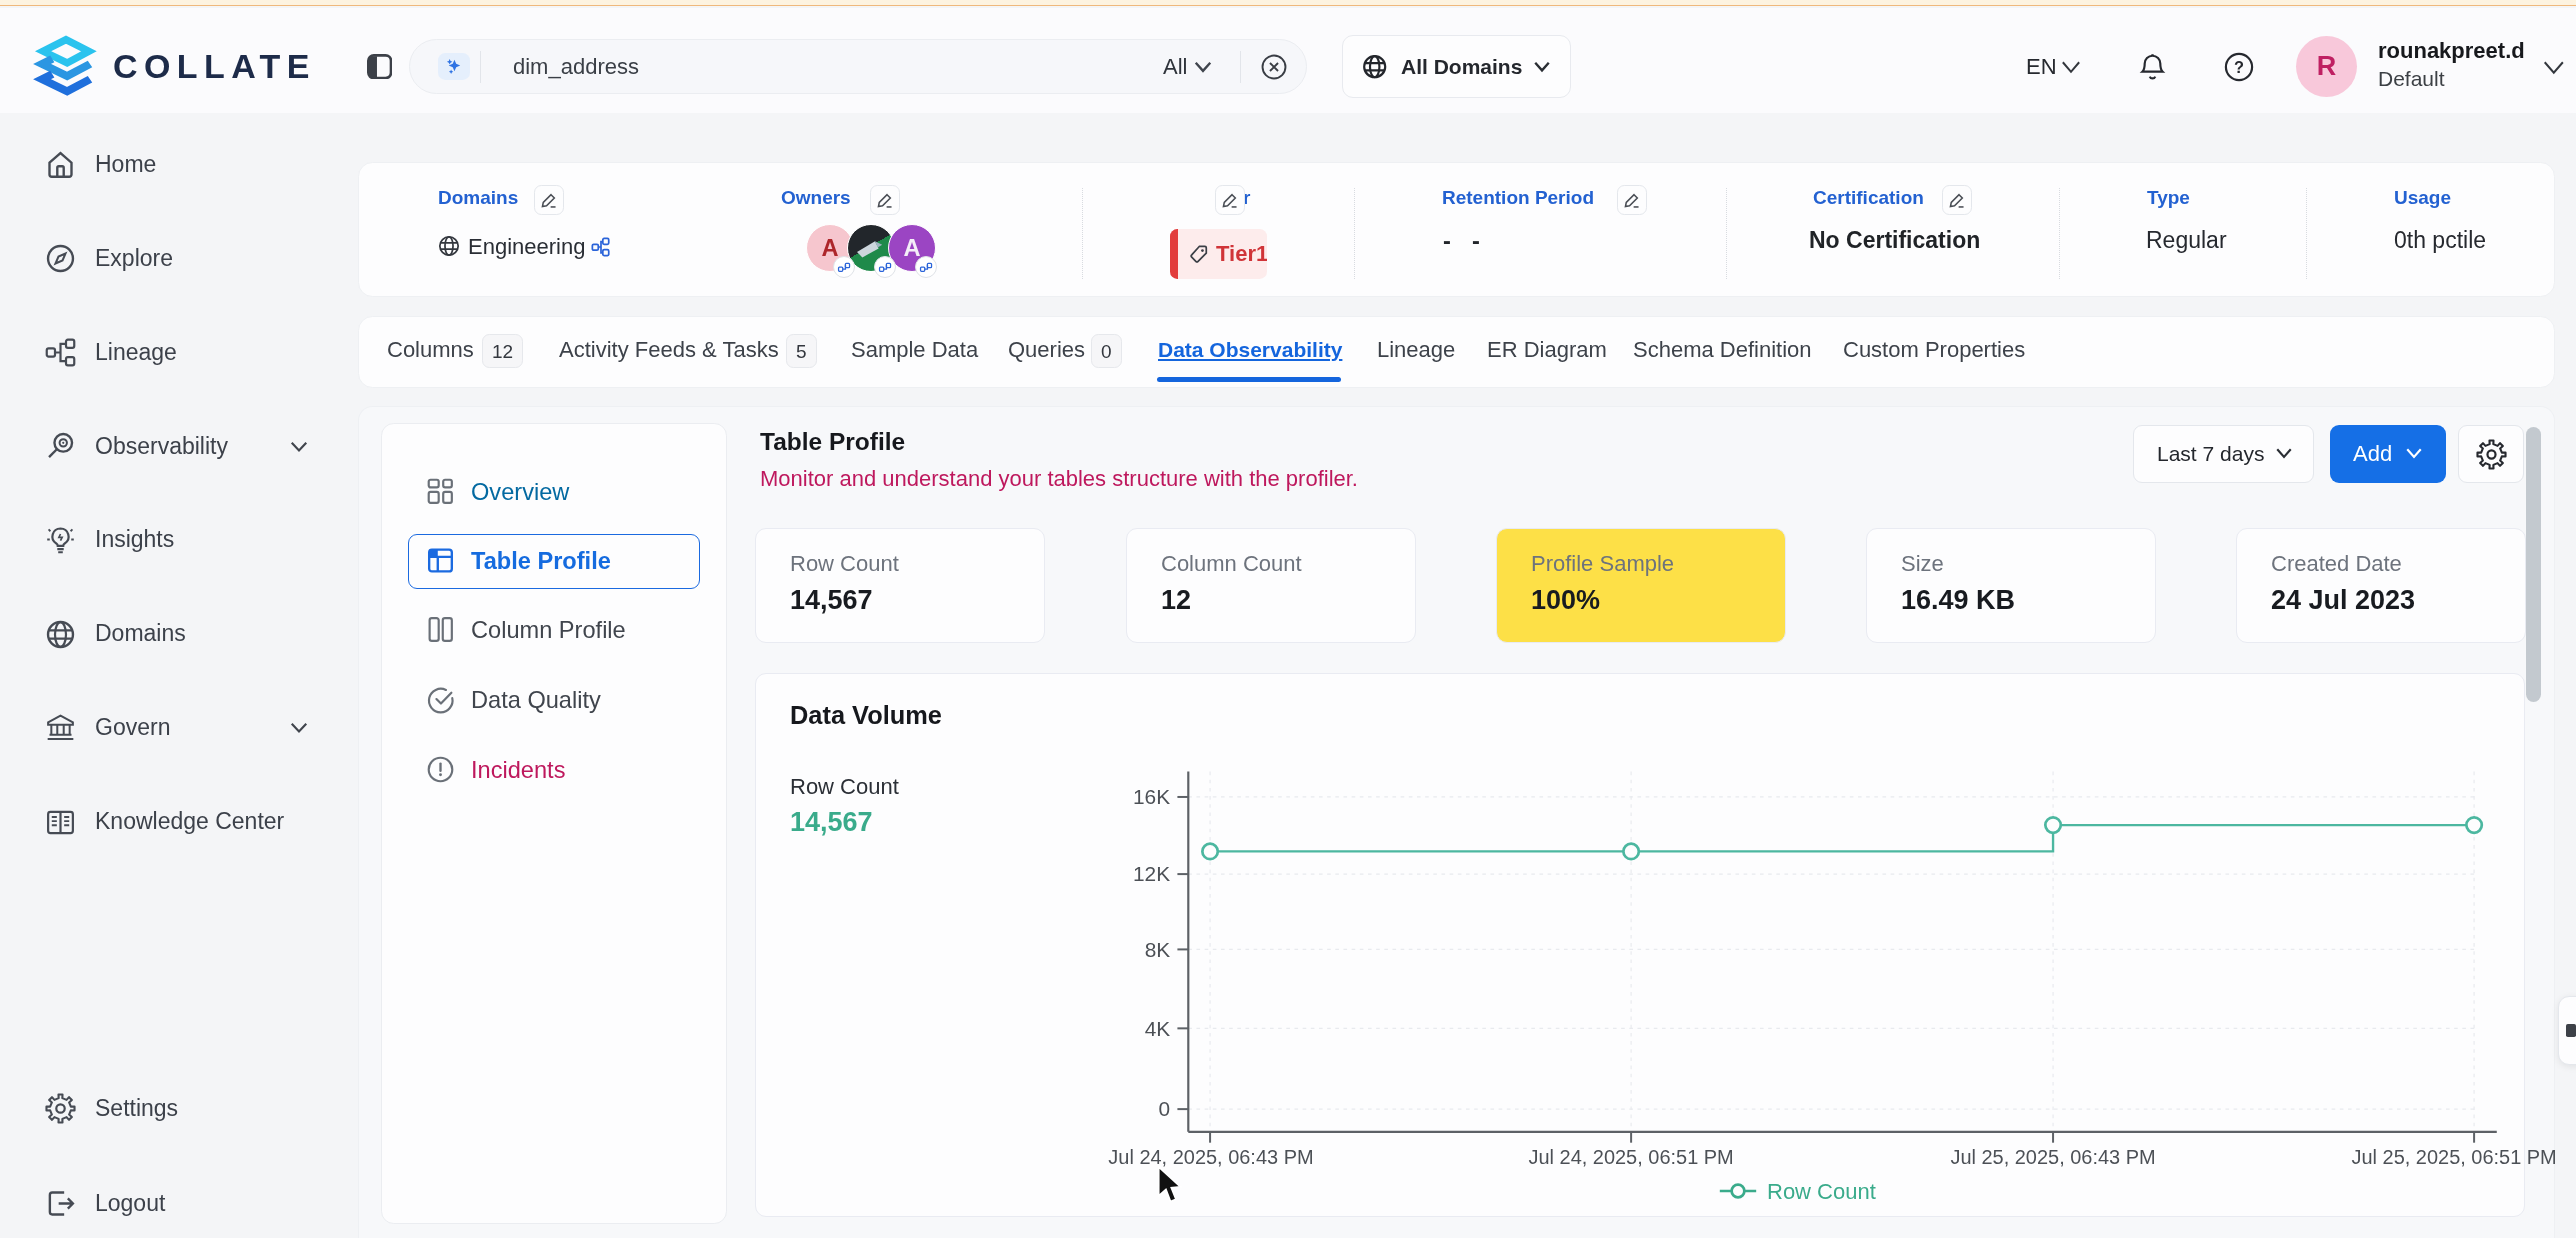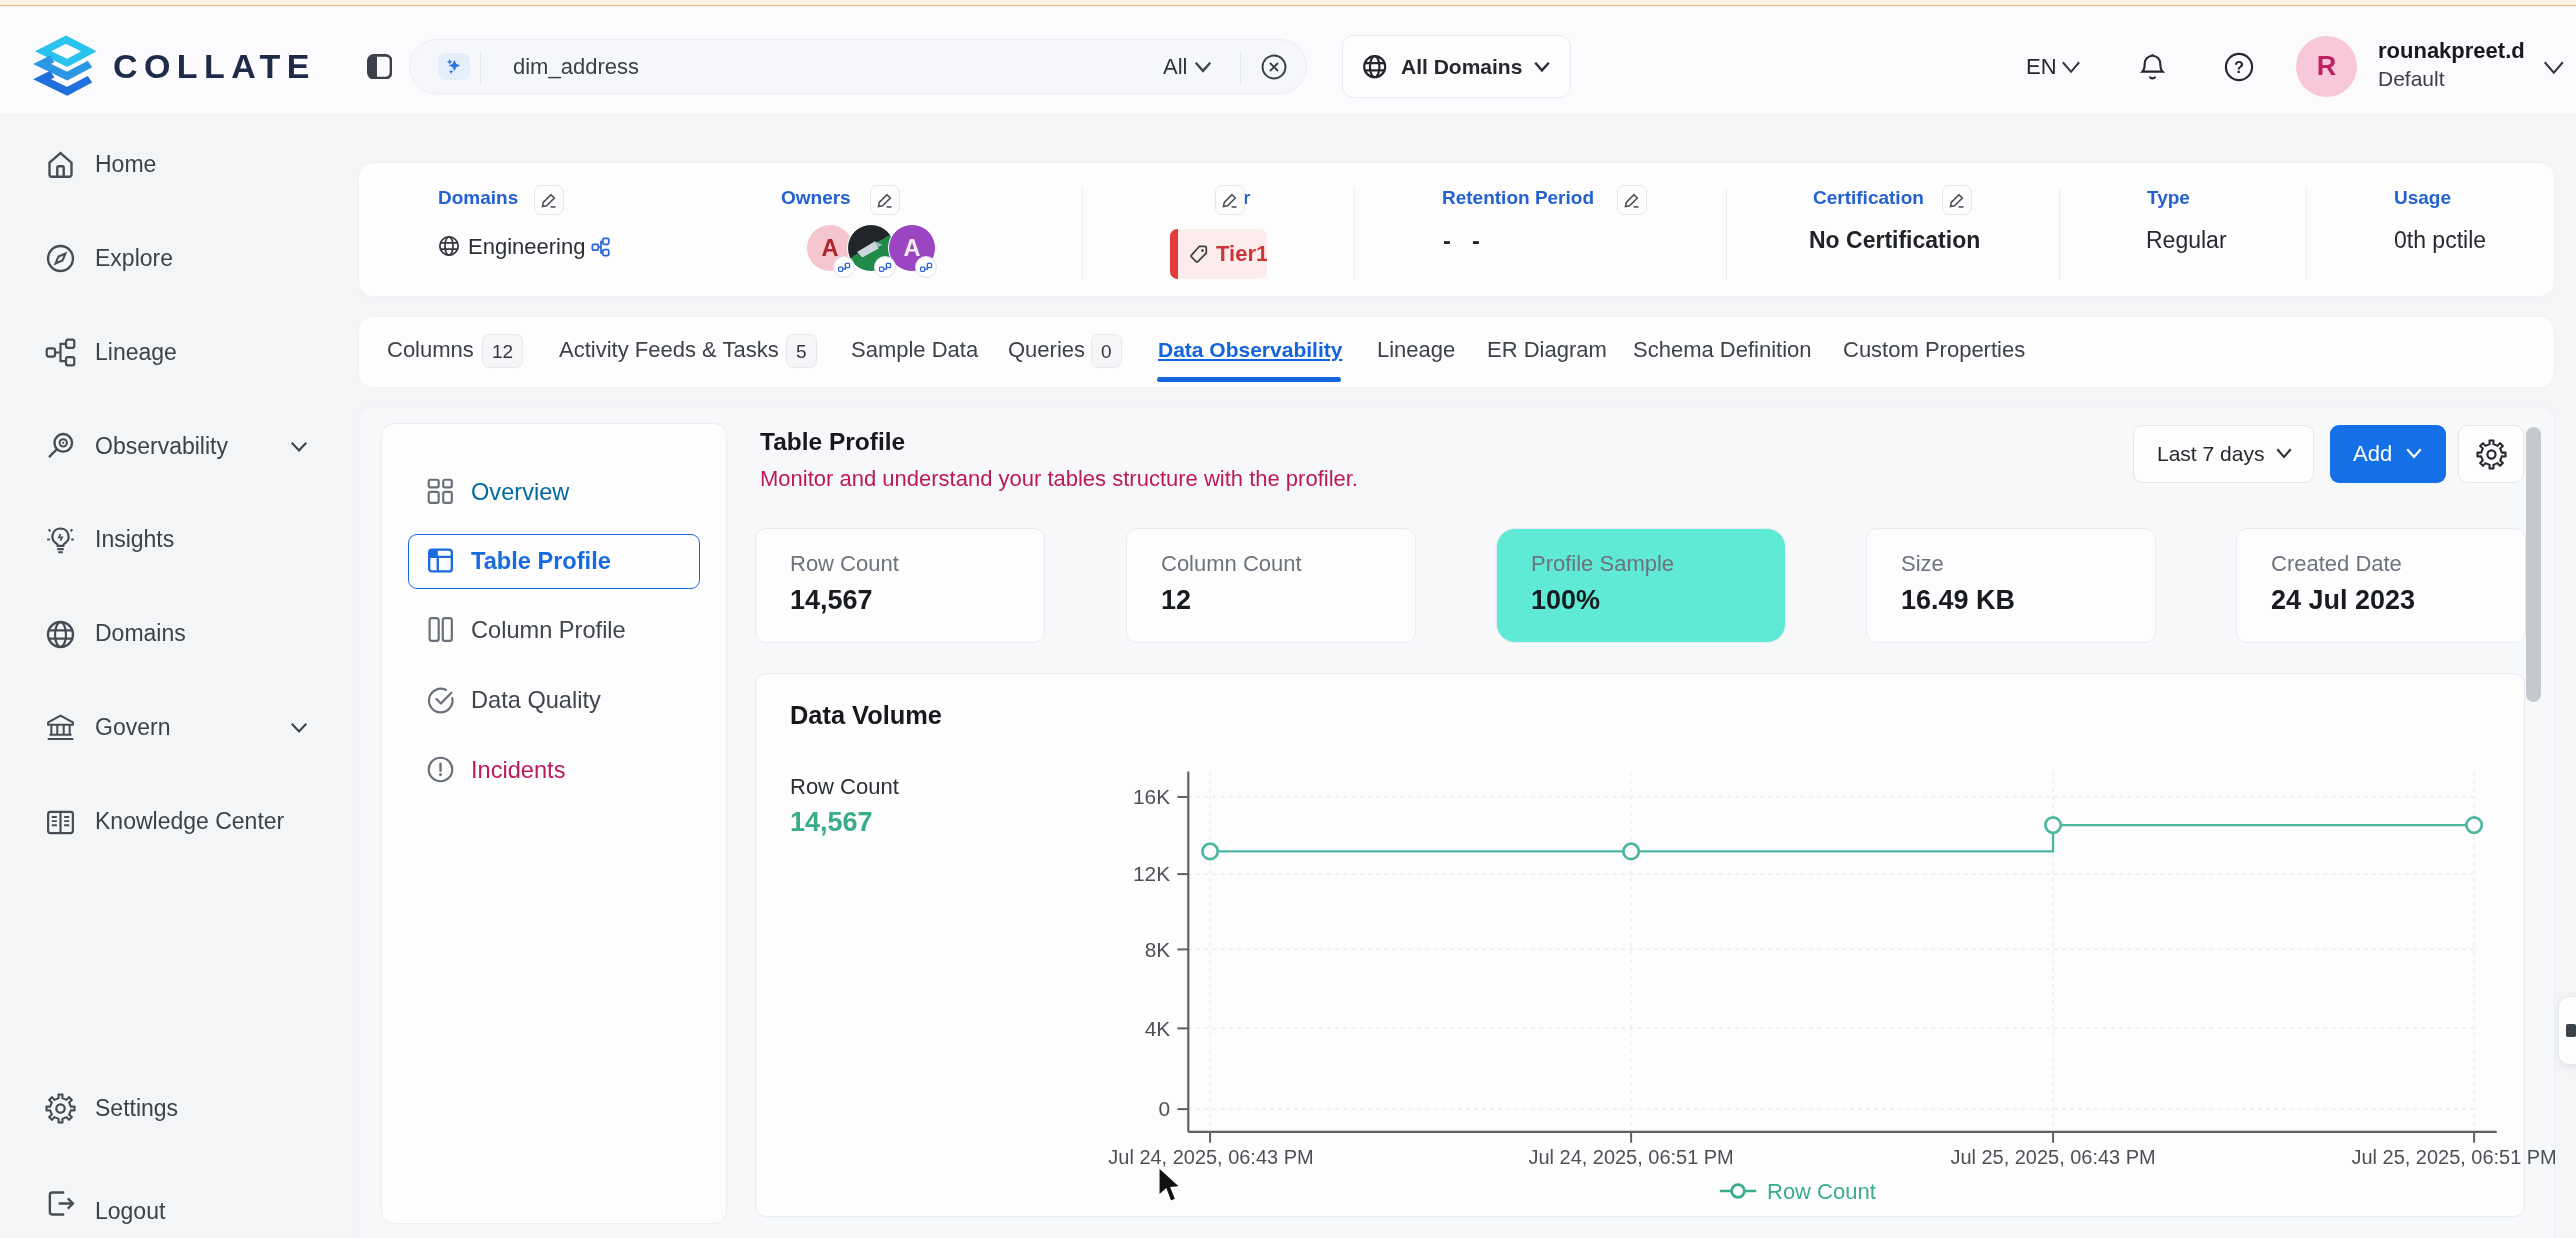--- a/index.html
+++ b/index.html
@@ -154,21 +154,21 @@
   <svg class="abs" style="left:44px;top:979px;" width="33" height="33" viewBox="0 0 36 36">
       <circle cx="18" cy="18" r="4.6" fill="none" stroke="#464b54" stroke-width="2.4"></circle>
       <path d="M29.3 16.0 L33.3 15.8 L33.3 20.2 L29.3 20.0 L27.4 24.6 L30.4 27.3 L27.3 30.4 L24.6 27.4 L20.0 29.3 L20.2 33.3 L15.8 33.3 L16.0 29.3 L11.4 27.4 L8.7 30.4 L5.6 27.3 L8.6 24.6 L6.7 20.0 L2.7 20.2 L2.7 15.8 L6.7 16.0 L8.6 11.4 L5.6 8.7 L8.7 5.6 L11.4 8.6 L16.0 6.7 L15.8 2.7 L20.2 2.7 L20.0 6.7 L24.6 8.6 L27.3 5.6 L30.4 8.7 L27.4 11.4 Z" fill="none" stroke="#464b54" stroke-width="2.3" stroke-linejoin="round"></path>
     </svg>
   <div class="abs" style="left:95px;top:982px;font-size:23px;color:#3c414a;">Settings</div>
 
   <svg class="abs" style="left:44px;top:1074px;" width="33" height="33" viewBox="0 0 36 36">
       <path d="M22 6 H9 a2.6 2.6 0 0 0 -2.6 2.6 v18.8 A2.6 2.6 0 0 0 9 30 h13" fill="none" stroke="#464b54" stroke-width="2.6"></path>
       <path d="M16 18 h15 M26 12.5 L31.5 18 L26 23.5" fill="none" stroke="#464b54" stroke-width="2.6"></path>
     </svg>
-  <div class="abs" style="left:95px;top:1077px;font-size:23px;color:#3c414a;margin-top:8px;">Logout</div>
+  <div class="abs" style="left:95px;top:1077px;font-size:23px;color:#3c414a;">Logout</div>
 </div>
 
 <div class="abs card" style="left:358px;top:162px;width:2197px;height:135px;"></div>
 
 <div class="abs" style="left:1082px;top:188px;width:0;height:91px;border-left:1.8px dotted #d8dbe0;"></div>
 <div class="abs" style="left:1354px;top:188px;width:0;height:91px;border-left:1.8px dotted #d8dbe0;"></div>
 <div class="abs" style="left:1726px;top:188px;width:0;height:91px;border-left:1.8px dotted #d8dbe0;"></div>
 <div class="abs" style="left:2059px;top:188px;width:0;height:91px;border-left:1.8px dotted #d8dbe0;"></div>
 <div class="abs" style="left:2306px;top:188px;width:0;height:91px;border-left:1.8px dotted #d8dbe0;"></div>
 
@@ -333,21 +333,21 @@
   </svg>
 
 <div class="abs" style="left:755px;top:528px;width:290px;height:115px;background:#fdfdfe;border:0.9px solid #e9ebf2;border-radius:11px;">
   <div class="abs" style="left:34px;top:22px;font-size:22px;color:#6d737d;">Row Count</div>
   <div class="abs" style="left:34px;top:56px;font-size:27px;font-weight:bold;color:#181b20;">14,567</div>
 </div>
 <div class="abs" style="left:1126px;top:528px;width:290px;height:115px;background:#fdfdfe;border:0.9px solid #e9ebf2;border-radius:11px;">
   <div class="abs" style="left:34px;top:22px;font-size:22px;color:#6d737d;">Column Count</div>
   <div class="abs" style="left:34px;top:56px;font-size:27px;font-weight:bold;color:#181b20;">12</div>
 </div>
-<div class="abs" style="left:1496px;top:528px;width:290px;height:115px;background:#5eead4;border:0.9px solid #e9ebf2;border-radius:19px;">
+<div class="abs" style="left:1496px;top:528px;width:290px;height:115px;background:#fde047;border:0.9px solid #e9ebf2;border-radius:11px;">
   <div class="abs" style="left:34px;top:22px;font-size:22px;color:#6d737d;">Profile Sample</div>
   <div class="abs" style="left:34px;top:56px;font-size:27px;font-weight:bold;color:#181b20;">100%</div>
 </div>
 <div class="abs" style="left:1866px;top:528px;width:290px;height:115px;background:#fdfdfe;border:0.9px solid #e9ebf2;border-radius:11px;">
   <div class="abs" style="left:34px;top:22px;font-size:22px;color:#6d737d;">Size</div>
   <div class="abs" style="left:34px;top:56px;font-size:27px;font-weight:bold;color:#181b20;">16.49 KB</div>
 </div>
 <div class="abs" style="left:2236px;top:528px;width:290px;height:115px;background:#fdfdfe;border:0.9px solid #e9ebf2;border-radius:11px;">
   <div class="abs" style="left:34px;top:22px;font-size:22px;color:#6d737d;">Created Date</div>
   <div class="abs" style="left:34px;top:56px;font-size:27px;font-weight:bold;color:#181b20;">24 Jul 2023</div>

